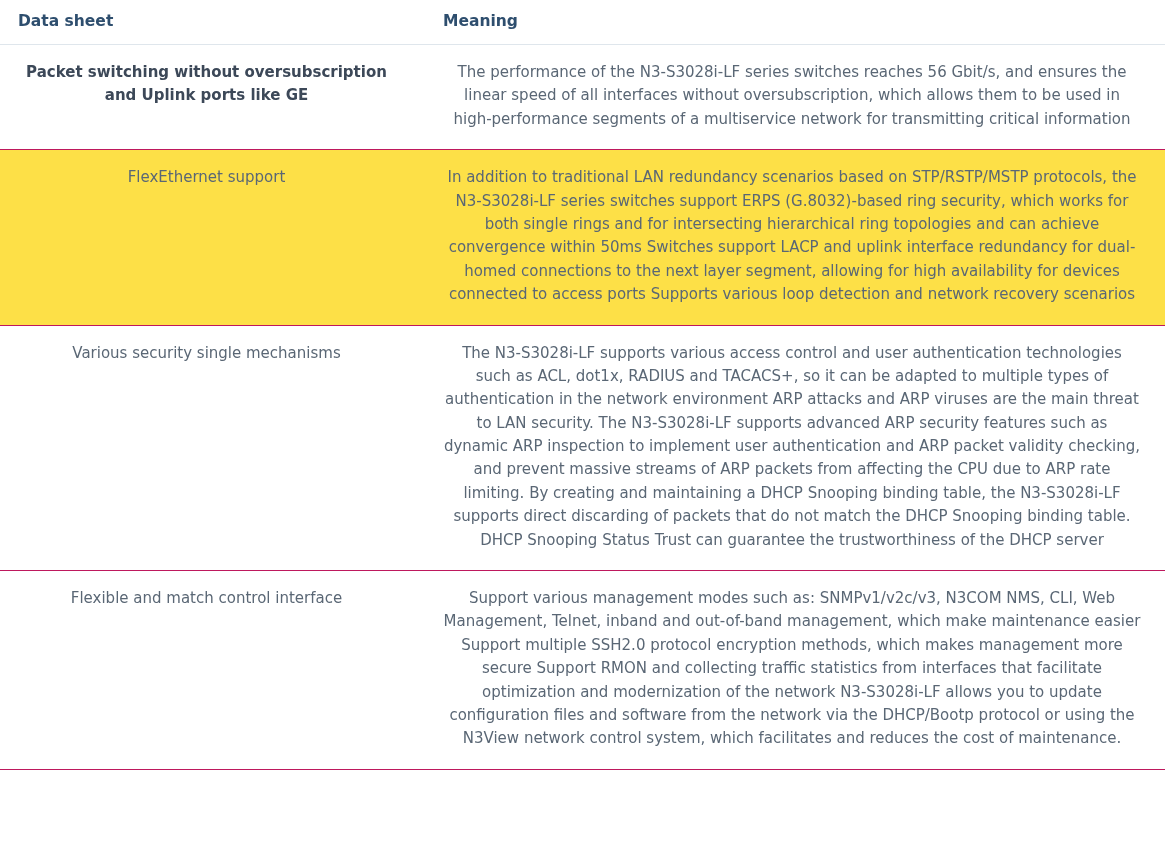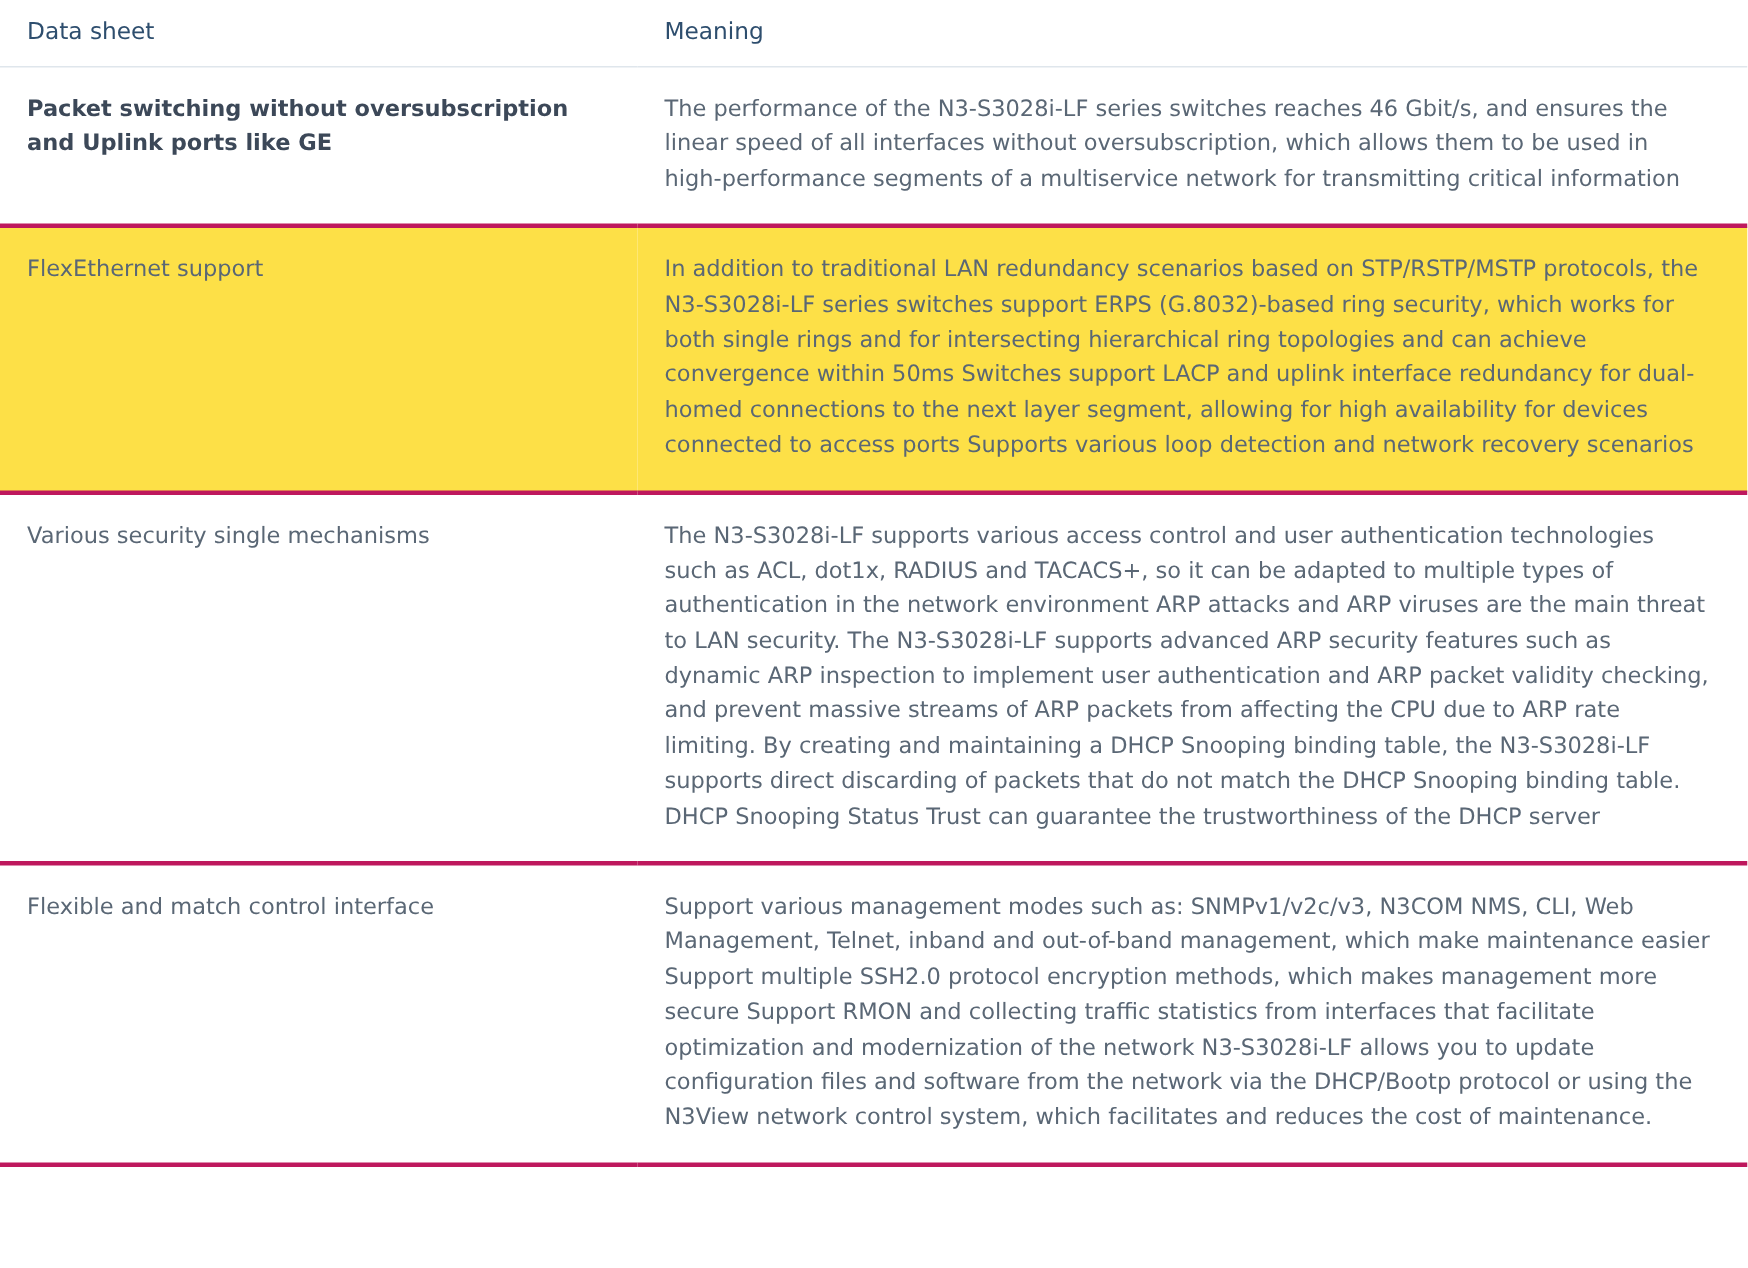--- a/index.html
+++ b/index.html
@@ -18,34 +18,35 @@
     width: 1165px;
     border-collapse: collapse;
     table-layout: fixed;
   }
   .spec-table col.col-term { width: 425px; }
   .spec-table col.col-desc { width: 740px; }
 
   thead th {
     text-align: left;
     font-size: 15.5px;
-    font-weight: normal;
+    font-weight: bold;
     color: #2e4e6e;
     padding: 12px 18px 14px 18px;
     border-bottom: 1px solid #dfe6ec;
     vertical-align: bottom;
   }
 
   tbody td {
     font-size: 15px;
     line-height: 1.56;
     color: #5a6775;
     padding: 16px 18px 18px 18px;
     vertical-align: top;
-    border-bottom: 3px solid #be185d;
+    border-bottom: 1px solid #be185d;
+    text-align: center;
   }
   tbody tr.alt td {
     background: #fde047;
   }
   tbody td.term {
     color: #5a6775;
     padding-right: 30px;
   }
   tbody tr.first td.term {
     font-weight: bold;
@@ -66,21 +67,21 @@
   </colgroup>
   <thead>
     <tr>
       <th>Data sheet</th>
       <th>Meaning</th>
     </tr>
   </thead>
   <tbody>
     <tr class="first">
       <td class="term">Packet switching without oversubscription and Uplink ports like GE</td>
-      <td class="desc">The performance of the N3-S3028i-LF series switches reaches 46 Gbit/s, and ensures the linear speed of all interfaces without oversubscription, which allows them to be used in high-performance segments of a multiservice network for transmitting critical information</td>
+      <td class="desc">The performance of the N3-S3028i-LF series switches reaches 56 Gbit/s, and ensures the linear speed of all interfaces without oversubscription, which allows them to be used in high-performance segments of a multiservice network for transmitting critical information</td>
     </tr>
     <tr class="alt">
       <td class="term">FlexEthernet support</td>
       <td class="desc">In addition to traditional LAN redundancy scenarios based on STP/RSTP/MSTP protocols, the N3-S3028i-LF series switches support ERPS (G.8032)-based ring security, which works for both single rings and for intersecting hierarchical ring topologies and can achieve convergence within 50ms Switches support LACP and uplink interface redundancy for dual-homed connections to the next layer segment, allowing for high availability for devices connected to access ports Supports various loop detection and network recovery scenarios</td>
     </tr>
     <tr>
       <td class="term">Various security single mechanisms</td>
       <td class="desc">The N3-S3028i-LF supports various access control and user authentication technologies such as ACL, dot1x, RADIUS and TACACS+, so it can be adapted to multiple types of authentication in the network environment ARP attacks and ARP viruses are the main threat to LAN security. The N3-S3028i-LF supports advanced ARP security features such as dynamic ARP inspection to implement user authentication and ARP packet validity checking, and prevent massive streams of ARP packets from affecting the CPU due to ARP rate limiting. By creating and maintaining a DHCP Snooping binding table, the N3-S3028i-LF supports direct discarding of packets that do not match the DHCP Snooping binding table. DHCP Snooping Status Trust can guarantee the trustworthiness of the DHCP server</td>
     </tr>
     <tr>

